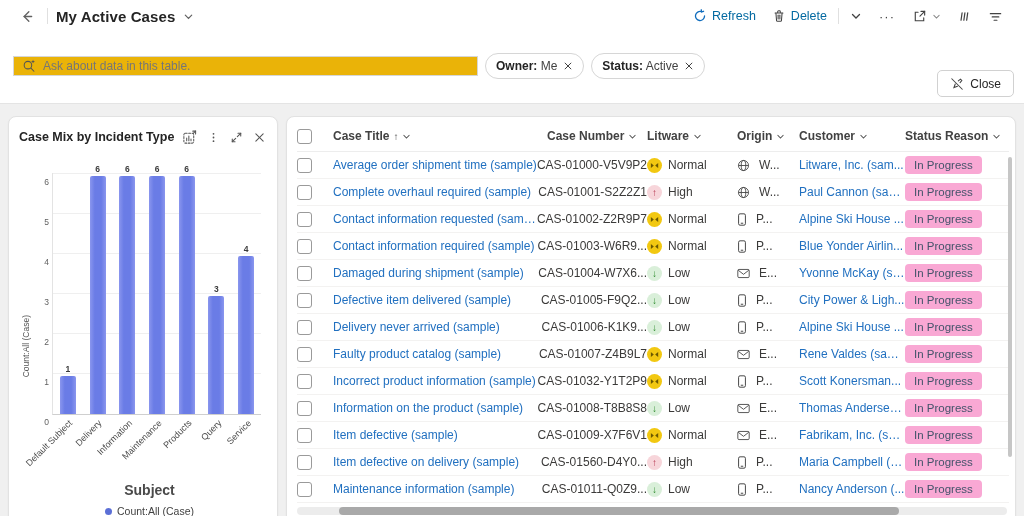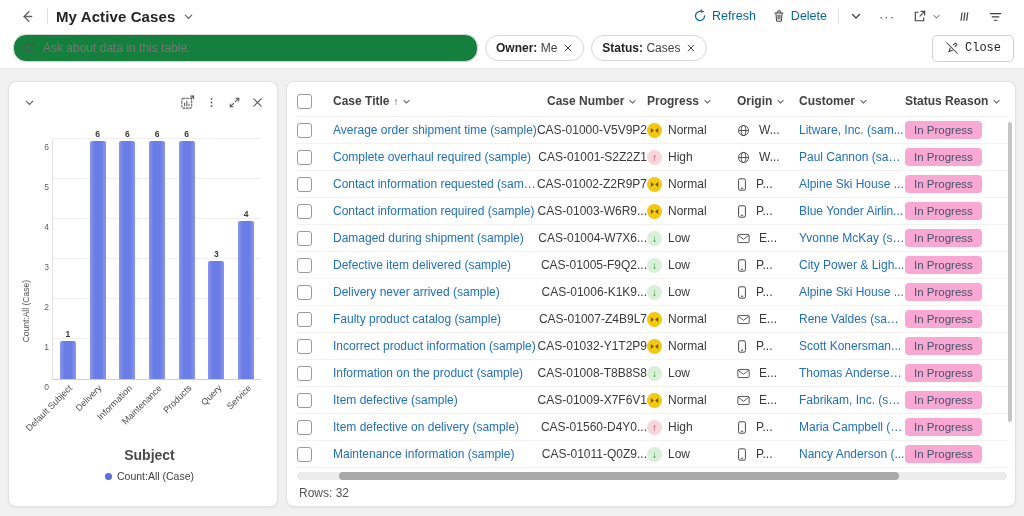--- a/index.html
+++ b/index.html
@@ -15,32 +15,32 @@
   .page-title { font-size:15px; font-weight:700; color:#242424; letter-spacing:.1px; }
   .iconbtn { display:flex; align-items:center; justify-content:center; gap:5px;
     border:none; background:transparent; cursor:pointer; color:#424242;
     font-size:12.5px; font-family:inherit; padding:4px 5px; border-radius:4px; }
   .cmd-right { margin-left:auto; display:flex; align-items:center; gap:6px; }
   .cmd-label { color:#0369a1; }
   .ellipsis { font-size:13px; letter-spacing:1px; color:#424242; padding:0 6px; }
 
   
   .filterrow { display:flex; align-items:center; padding:2px 10px 0 13px; gap:7px; }
-  .askbox { flex:0 0 465px; height:28px; border:1px solid #d6d6d6; border-radius:13px;
-    background:#15803d; display:flex; align-items:center; padding:0 8px; gap:7px; }
+  .askbox { flex:0 0 465px; height:20px; border:1px solid #d6d6d6; border-radius:0;
+    background:#eab308; display:flex; align-items:center; padding:0 8px; gap:7px; }
   .askbox input { border:none; outline:none; flex:1; font-size:12px; color:#242424;
     font-family:inherit; background:transparent; }
   .askbox input::placeholder { color:#767676; }
   .chip { display:flex; align-items:center; gap:6px; height:26px; padding:0 10px;
     border:1px solid #d6d6d6; border-radius:14px; background:#fff; font-size:12px; cursor:pointer; }
   .chip b { font-weight:700; color:#242424; }
   .chip .chip-val { color:#424242; }
   .close-btn { margin-left:auto; display:flex; align-items:center; gap:6px; height:27px;
     padding:0 12px; border:1px solid #d1d1d1; border-radius:5px; background:#fff;
-    font-size:12px; color:#242424; cursor:pointer; font-family:Liberation Mono, monospace; }
+    font-size:12px; color:#242424; cursor:pointer; font-family:Liberation Sans, sans-serif;margin-top:36px; }
 
   
   .main { flex:1; display:flex; gap:8px; padding:12px 8px; background:#f0f0f0; }
   .card { background:#fff; border:1px solid #e2e2e2; border-radius:8px;
     box-shadow:0 1px 2px rgba(0,0,0,.05); }
 
   
   .chart-card { width:270px; flex:none; padding:8px 10px 6px 10px; display:flex; flex-direction:column; }
   .chart-head { display:flex; align-items:center; height:24px; }
   .chart-title { font-size:12.5px; font-weight:700; color:#242424; white-space:nowrap; }
@@ -185,41 +185,42 @@
         <input type="text" placeholder="Ask about data in this table." style="">
       </div>
       <div class="chip">
         <span><b>Owner:</b> <span class="chip-val">Me</span></span>
         <svg class="ic" width="10" height="10" viewBox="0 0 12 12" fill="none" stroke="#424242" stroke-width="1.2" stroke-linecap="round">
             <line x1="2.5" y1="2.5" x2="9.5" y2="9.5"></line>
             <line x1="9.5" y1="2.5" x2="2.5" y2="9.5"></line>
           </svg>
       </div>
       <div class="chip">
-        <span><b>Status:</b> <span class="chip-val">Cases</span></span>
+        <span><b>Status:</b> <span class="chip-val">Active</span></span>
         <svg class="ic" width="10" height="10" viewBox="0 0 12 12" fill="none" stroke="#424242" stroke-width="1.2" stroke-linecap="round">
             <line x1="2.5" y1="2.5" x2="9.5" y2="9.5"></line>
             <line x1="9.5" y1="2.5" x2="2.5" y2="9.5"></line>
           </svg>
       </div>
       <button class="close-btn">
         <svg class="ic" width="14" height="14" viewBox="0 0 16 16" fill="none" stroke="#424242" stroke-width="1.2" stroke-linecap="round">
             <path d="M9.5 4.5 L12 2.5 L13.5 4 L11.5 6.5"></path>
             <path d="M6 8 L4.5 12 L8.5 10.5"></path>
             <line x1="2" y1="2" x2="14" y2="14"></line>
           </svg>
         <span>Close</span>
       </button>
     </div>
   </div>
 
   <div class="main">
 
     <div class="card chart-card">
       <div class="chart-head">
+        <span class="chart-title">Case Mix by Incident Type</span>
         <svg class="ic" style="margin-left:5px" width="11" height="11" viewBox="0 0 12 12" fill="none" stroke="#616161" stroke-width="1.3" stroke-linecap="round">
             <path d="M2.5 4.5 L6 8 L9.5 4.5"></path>
           </svg>
         <div class="hicons">
           <button class="iconbtn">
             <svg class="ic" width="15" height="15" viewBox="0 0 16 16" fill="none" stroke="#555" stroke-width="1.1" stroke-linecap="round">
                 <rect x="2" y="3.5" width="10.5" height="10.5" rx="1.5" stroke-dasharray="2 1.6"></rect>
                 <line x1="5" y1="11.5" x2="5" y2="8.5"></line>
                 <line x1="7.3" y1="11.5" x2="7.3" y2="6.5"></line>
                 <line x1="9.6" y1="11.5" x2="9.6" y2="9.5"></line>
@@ -360,21 +361,21 @@
         <div class="c-number">
             <span class="hdr-label">
               <span>Case Number</span>
               <svg class="ic" width="9" height="9" viewBox="0 0 12 12" fill="none" stroke="#616161" stroke-width="1.4" stroke-linecap="round">
                 <path d="M2.5 4.5 L6 8 L9.5 4.5"></path>
               </svg>
             </span>
           </div>
         <div class="c-priority">
             <span class="hdr-label">
-              <span>Progress</span>
+              <span>Litware</span>
               <svg class="ic" width="9" height="9" viewBox="0 0 12 12" fill="none" stroke="#616161" stroke-width="1.4" stroke-linecap="round">
                 <path d="M2.5 4.5 L6 8 L9.5 4.5"></path>
               </svg>
             </span>
           </div>
         <div class="c-origin">
             <span class="hdr-label">
               <span>Origin</span>
               <svg class="ic" width="9" height="9" viewBox="0 0 12 12" fill="none" stroke="#616161" stroke-width="1.4" stroke-linecap="round">
                 <path d="M2.5 4.5 L6 8 L9.5 4.5"></path>

